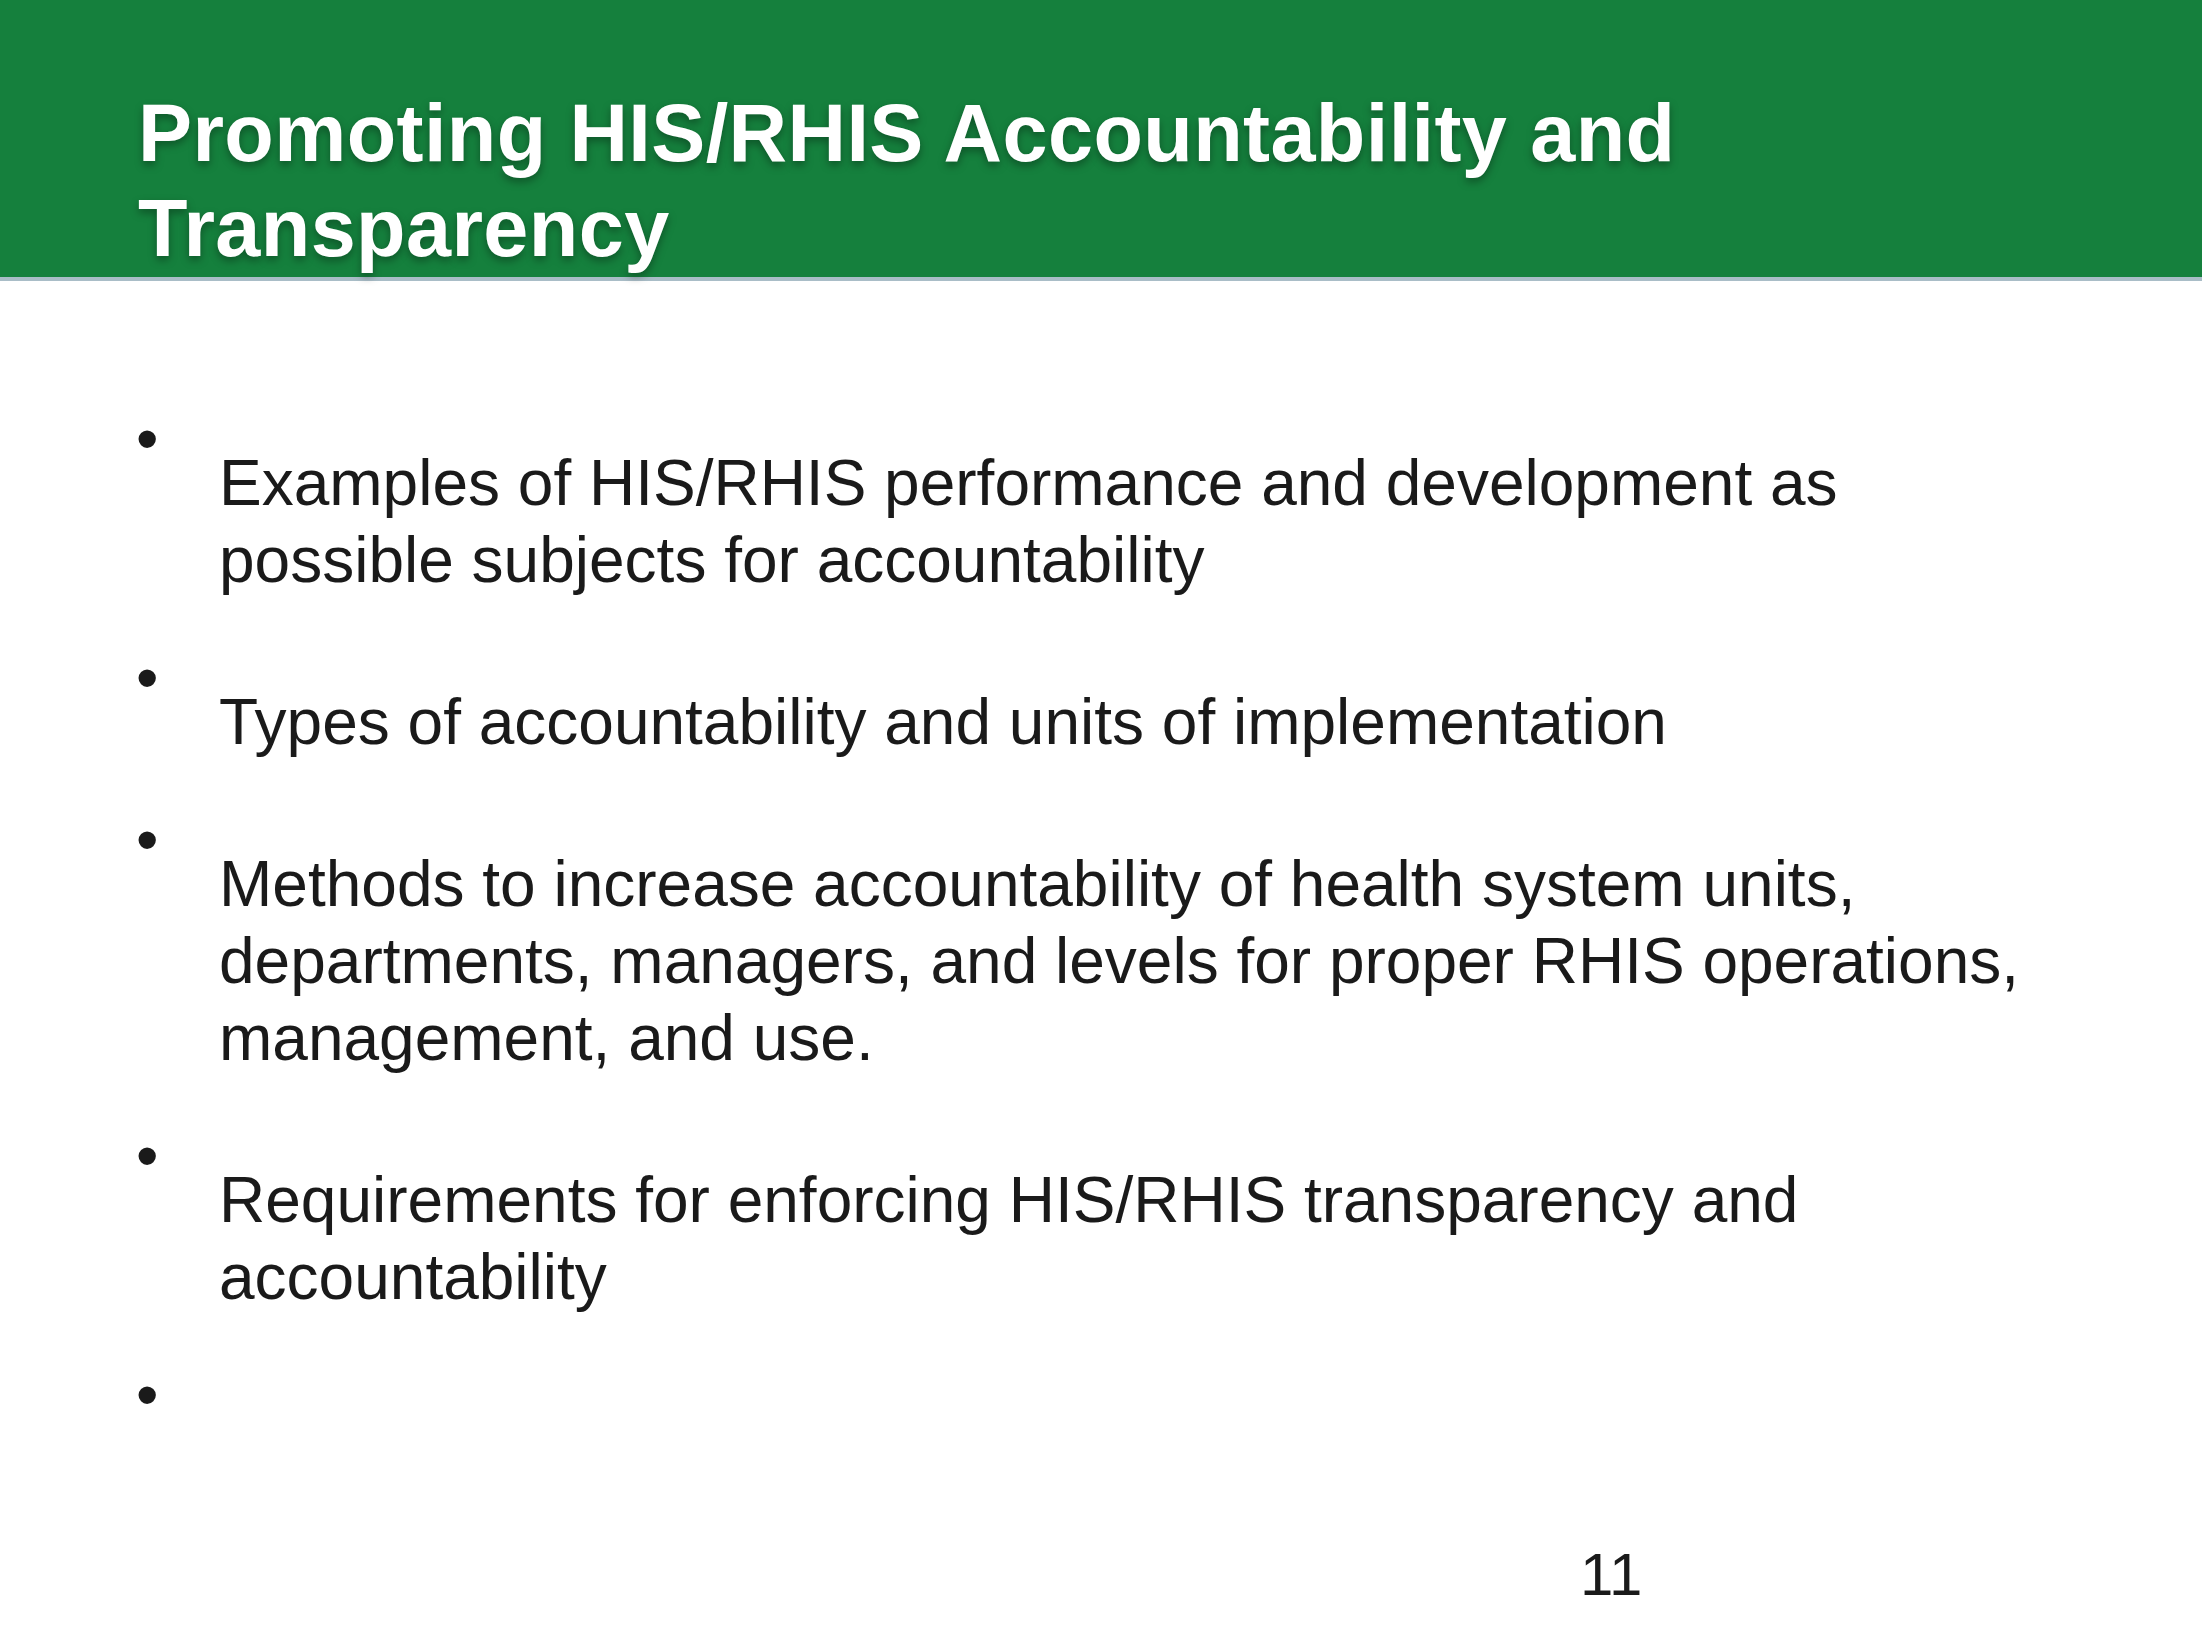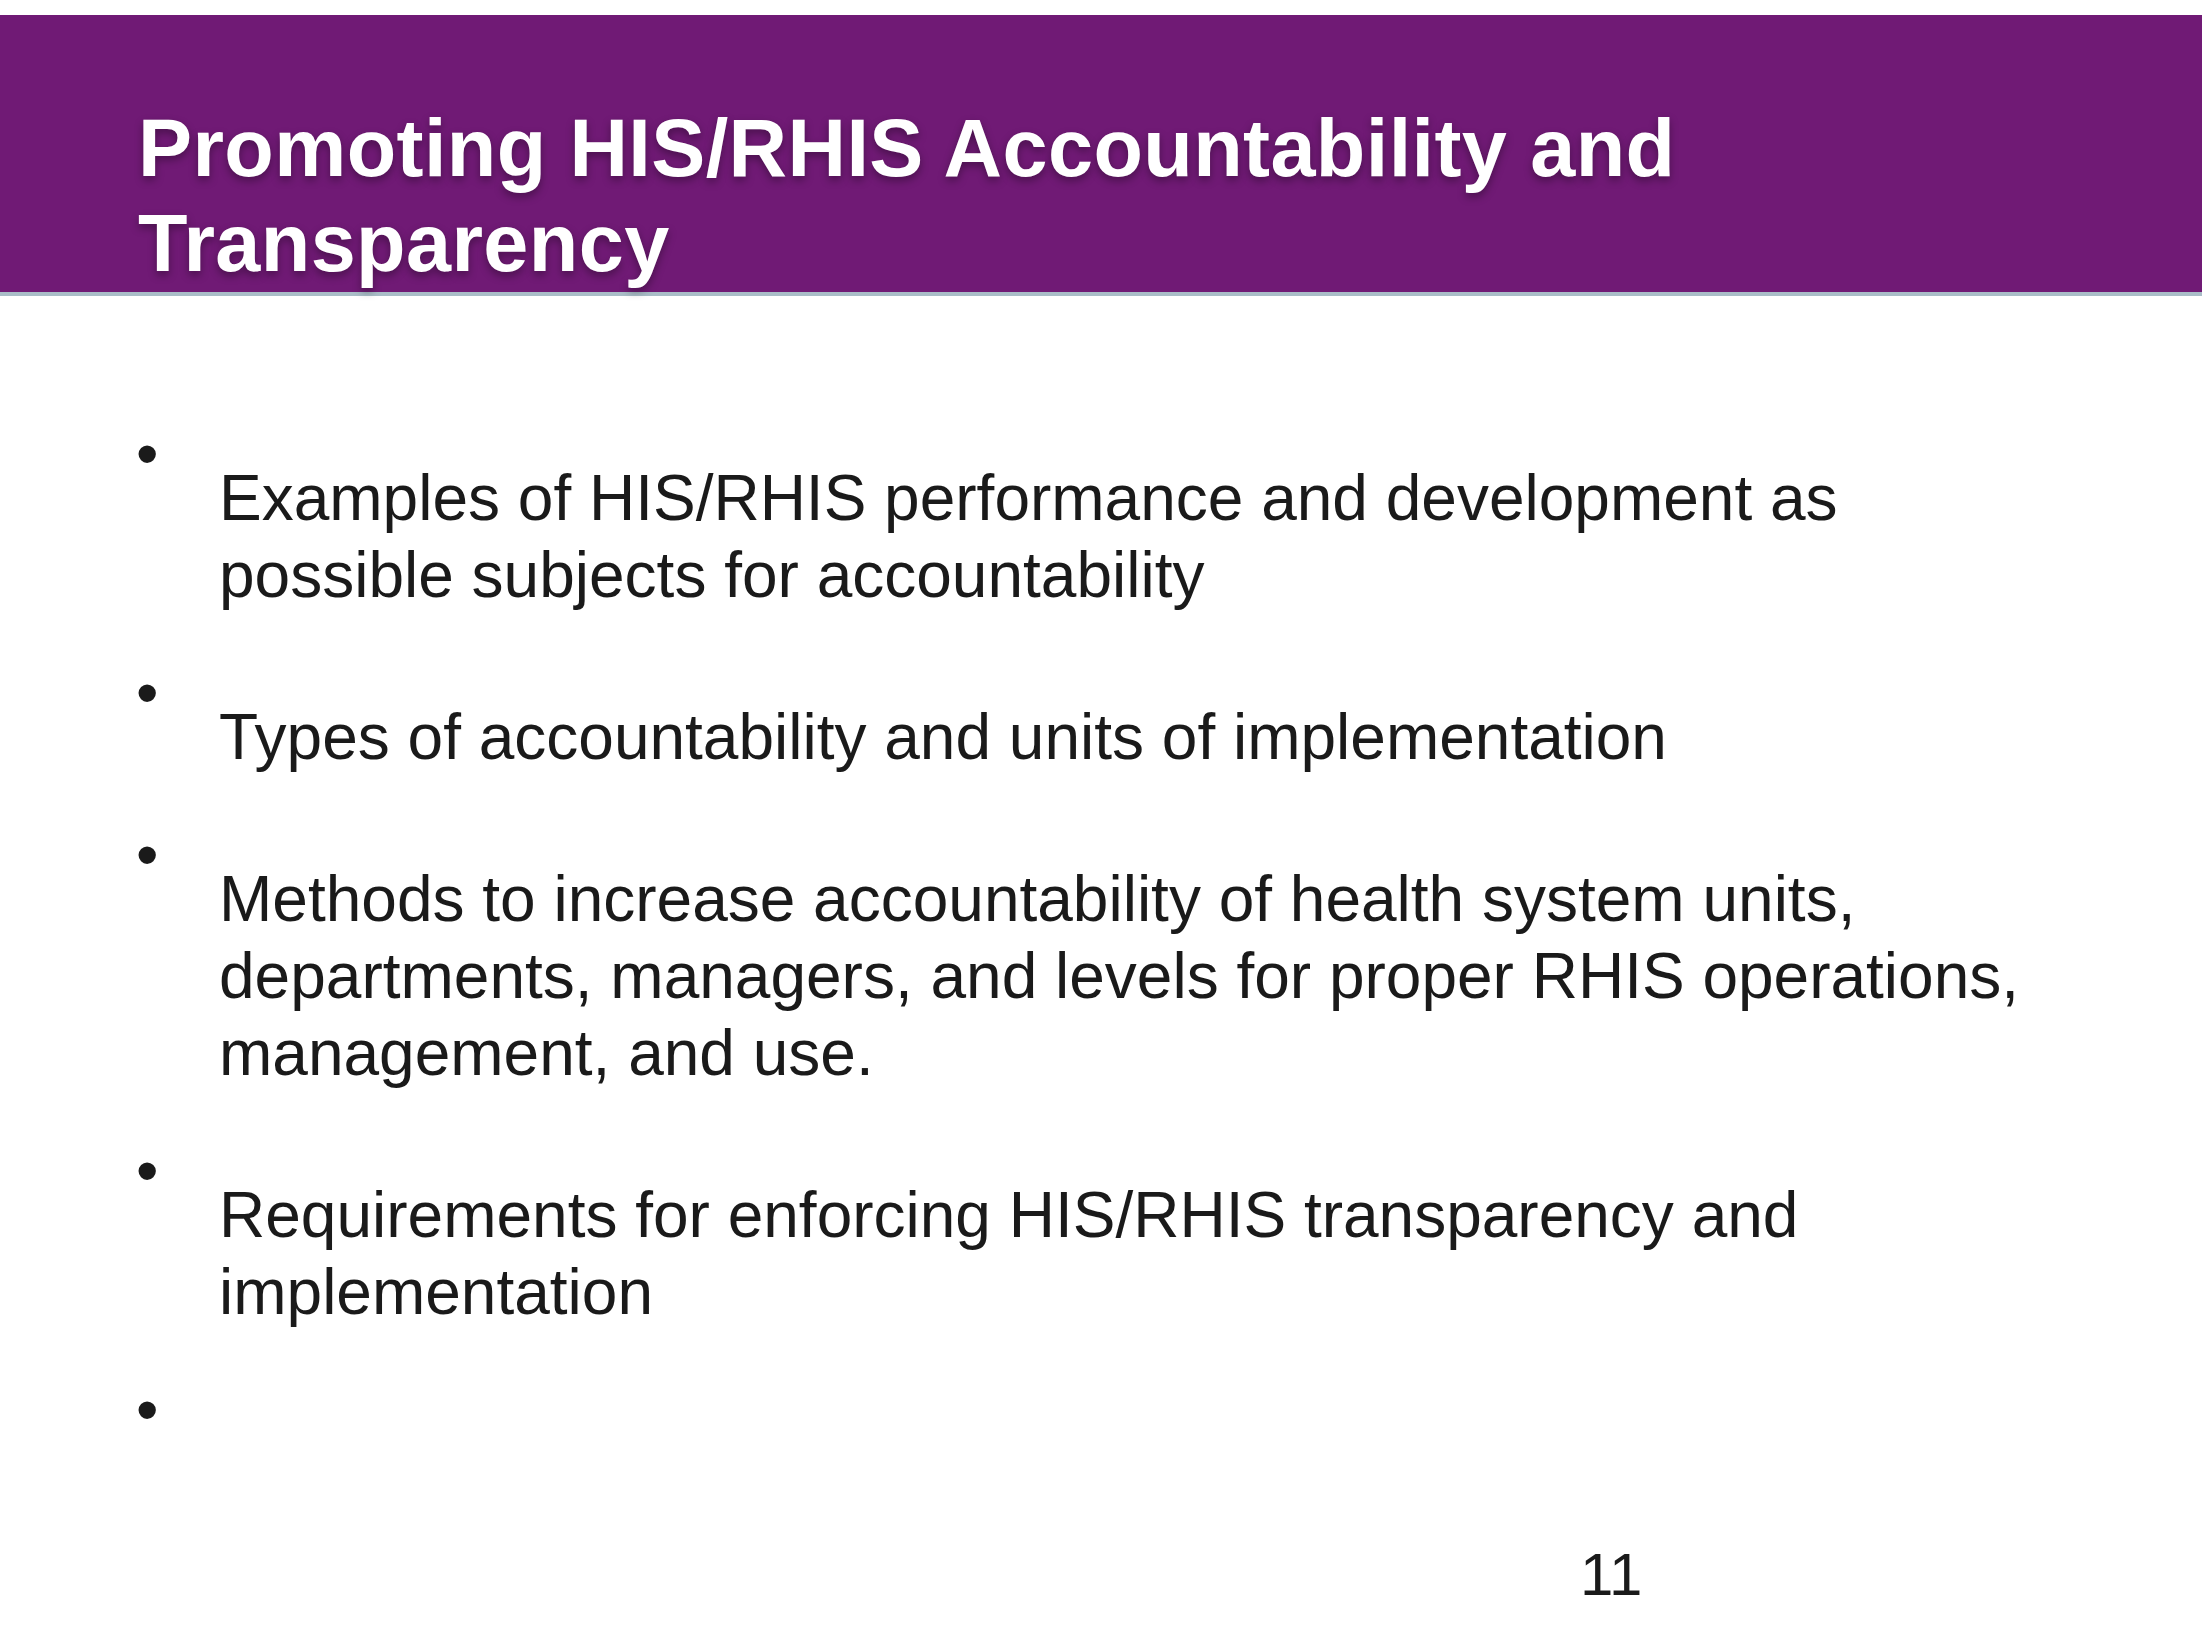--- a/index.html
+++ b/index.html
@@ -71,41 +71,41 @@
     font-size: 60px;
     line-height: 69px;
     color: #1A1A1A;
   }
 </style>
 </head>
 <body>
 
 <div class="slide">
 
-  <div class="header" style="background-color: #701a75; border-bottom-color: rgb(169, 189, 199); margin-top: 15px;">
+  <div class="header" style="background-color: #15803d; border-bottom-color: rgb(169, 189, 199);">
     <h1 class="title" style="color: rgb(255, 255, 255);">Promoting HIS/RHIS Accountability and Transparency</h1>
   </div>
 
   <div class="body" style="color: rgb(26, 26, 26);">
     <ul class="bullet-list">
       <li class="bullet-item">
         <span class="bullet-marker">•</span>
         <span class="bullet-text">Examples of HIS/RHIS performance and development as possible subjects for accountability</span>
       </li>
       <li class="bullet-item">
         <span class="bullet-marker">•</span>
         <span class="bullet-text">Types of accountability and units of implementation</span>
       </li>
       <li class="bullet-item">
         <span class="bullet-marker">•</span>
         <span class="bullet-text">Methods to increase accountability of health system units, departments, managers, and levels for proper RHIS operations, management, and use.</span>
       </li>
       <li class="bullet-item">
         <span class="bullet-marker">•</span>
-        <span class="bullet-text">Requirements for enforcing HIS/RHIS transparency and implementation</span>
+        <span class="bullet-text">Requirements for enforcing HIS/RHIS transparency and accountability</span>
       </li>
       <li class="bullet-item">
         <span class="bullet-marker">•</span>
       </li>
     </ul>
   </div>
 
   <div class="page-number">11</div>
 
 </div>

